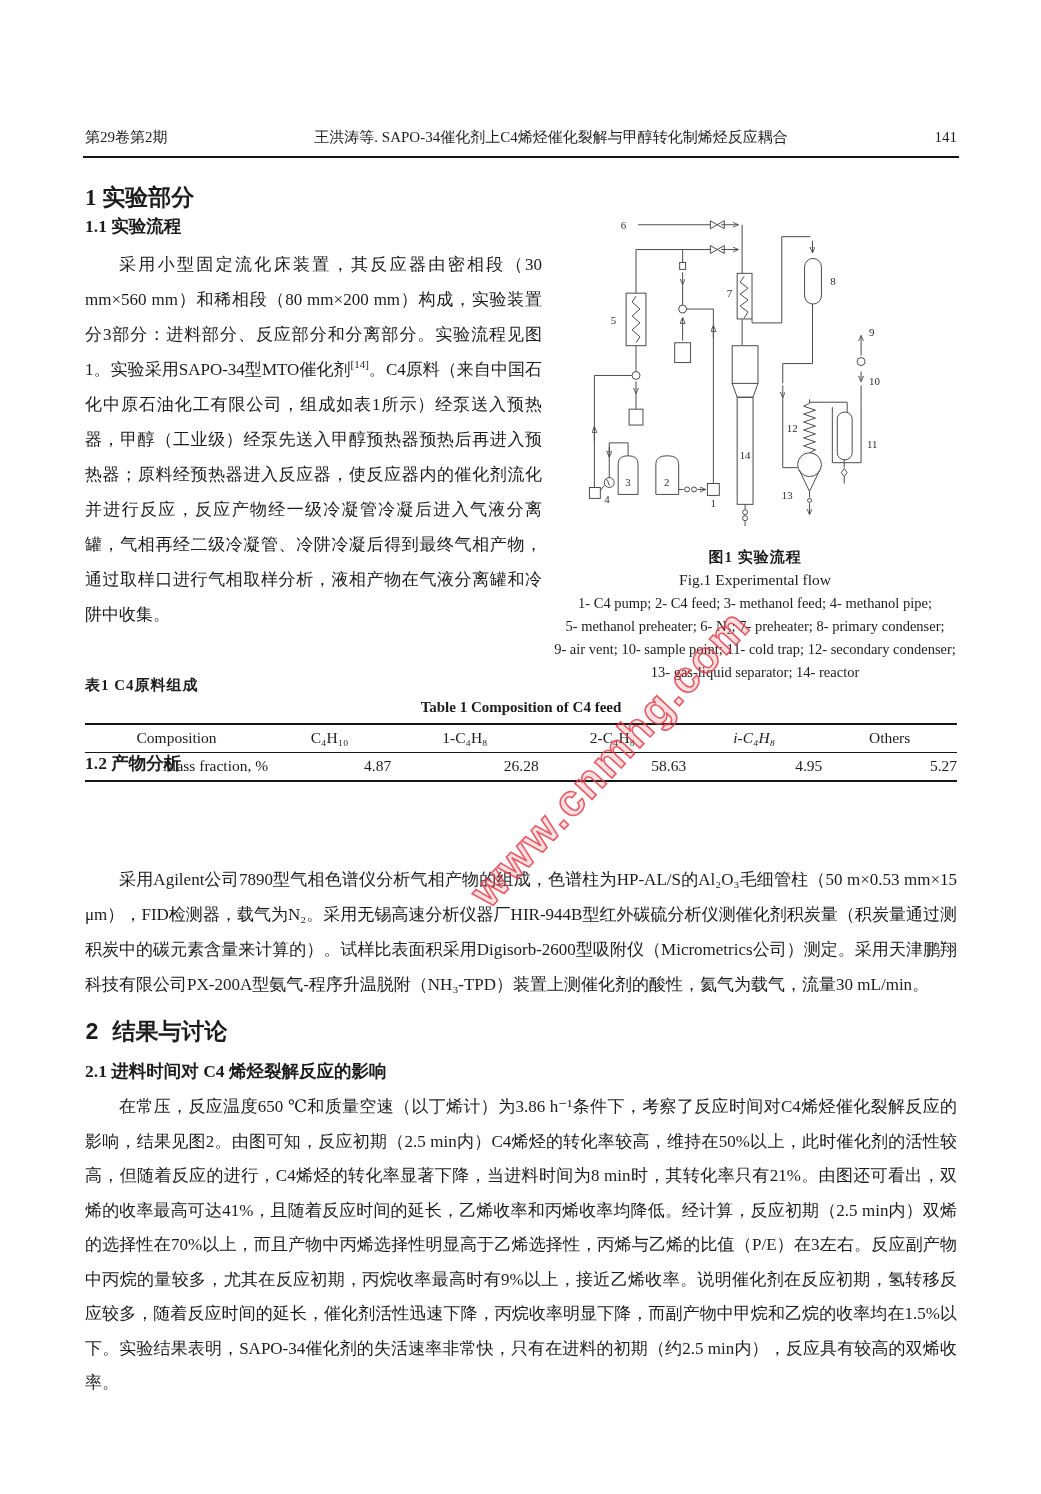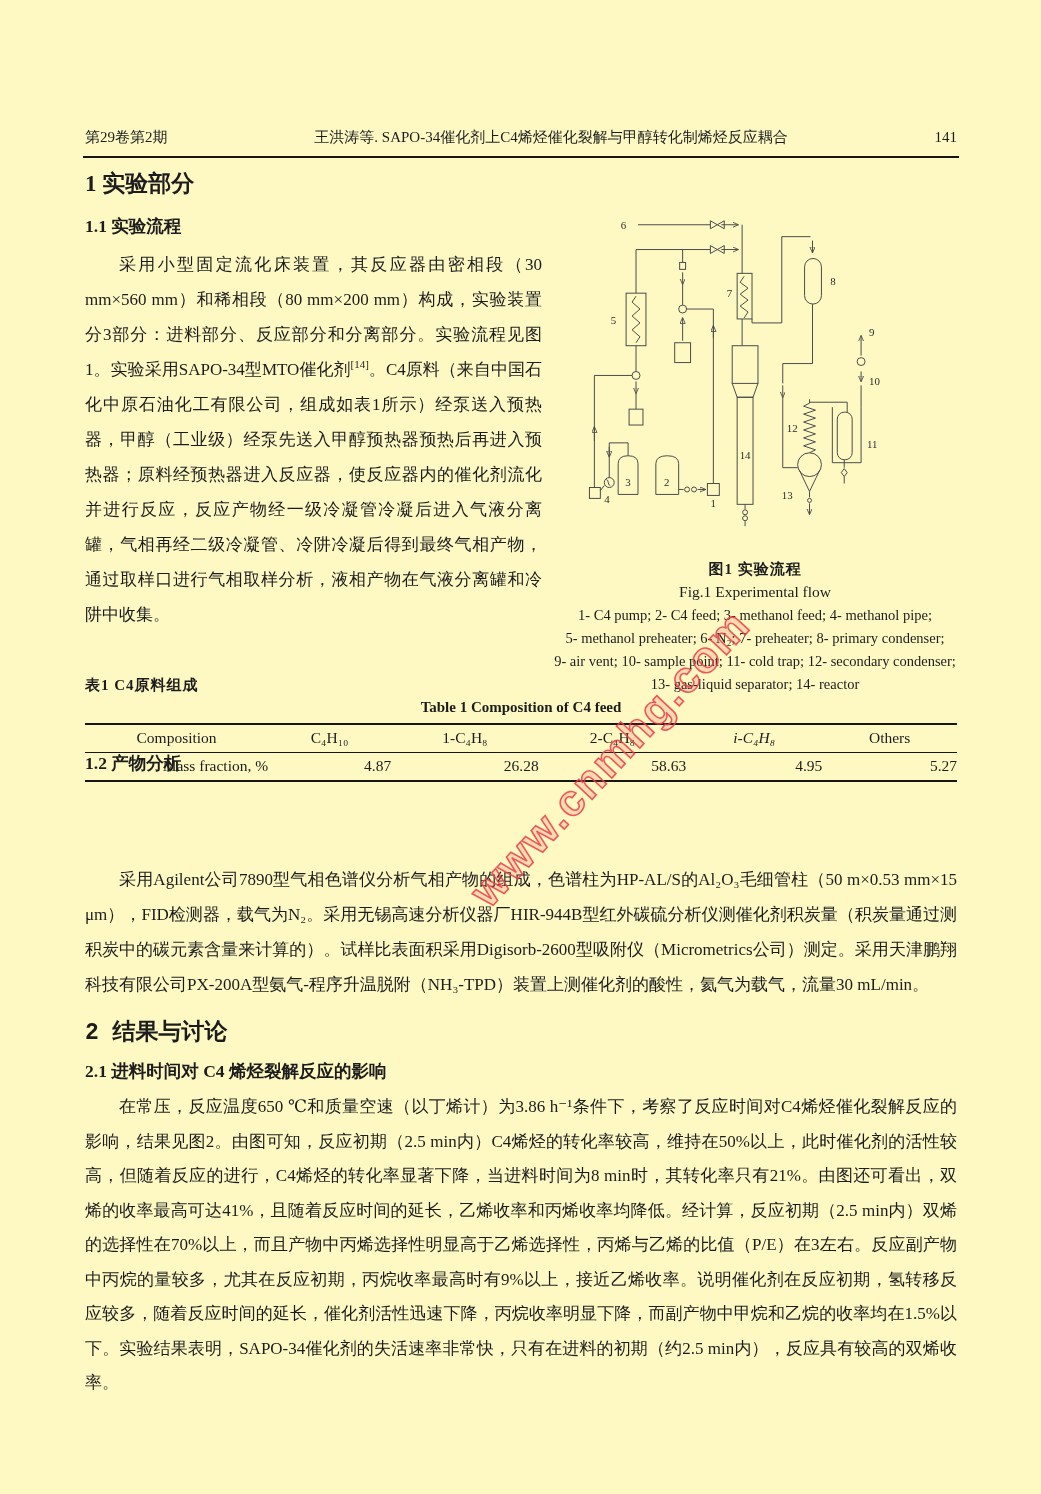--- a/index.html
+++ b/index.html
@@ -1,16 +1,16 @@
 <!DOCTYPE html>
 <html><head>
 <meta charset="utf-8">
 <style>
   html,body{margin:0;padding:0;background:#e9e9e9;}
-  .page{position:relative;width:1041px;height:1494px;background:#fef9c3;overflow:hidden;
+  .page{position:relative;width:1041px;height:1494px;background:#ffffff;overflow:hidden;
         font-family:"Liberation Serif","DejaVu Serif",serif;color:#1c1c1c;}
   .abs{position:absolute;}
   
   .hdr{top:128px;left:85px;width:872px;display:flex;align-items:baseline;font-size:15px;}
   .hdr-left{white-space:nowrap;}
   .hdr-center{flex:1;text-align:center;white-space:nowrap;}
   .hdr-right{white-space:nowrap;}
   .hdr-rule{top:156px;left:83px;width:876px;height:2px;background:#151515;}
   
   .h-big{font-weight:bold;font-size:23px;line-height:1;margin:0;}
@@ -18,21 +18,21 @@
   
   .para{font-size:17px;line-height:35px;text-align:justify;margin:0;}
   .indent{text-indent:2em;}
   .col-left{left:85px;top:247px;width:457px;}
   .p12{left:85px;top:862px;width:872px;}
   .p21{left:85px;top:1090px;width:872px;line-height:34.5px;}
   sup.ref{font-size:11px;line-height:0;}
   
   .fig{left:553px;top:197px;width:404px;margin:0;}
   .fig svg{display:block;margin:0 auto;}
-  .cap-zh{font-size:15px;font-weight:600;text-align:center;margin-top:16px;letter-spacing:1px;}
+  .cap-zh{font-size:15px;font-weight:600;text-align:center;margin-top:4px;letter-spacing:1px;}
   .cap-en{font-size:15.5px;text-align:center;margin-top:4px;}
   .legend{font-size:14.5px;line-height:23px;margin-top:3px;text-align:center;}
   
   .tblblock{left:85px;top:676px;width:872px;}
   .tcap-zh{font-size:15px;font-weight:bold;text-align:left;letter-spacing:1px;}
   .tcap-en{font-size:15px;font-weight:bold;text-align:center;margin-top:4px;}
   table.c4{width:100%;border-collapse:collapse;margin-top:7px;
            border-top:2.5px solid #161616;border-bottom:2.5px solid #161616;}
   table.c4 th{font-weight:normal;font-size:15.5px;padding:4px 0 5px 0;
               border-bottom:1.5px solid #161616;text-align:center;}
@@ -54,21 +54,21 @@
 
 <div class="page">
 
   <div class="abs hdr">
     <span class="hdr-left">第29卷第2期</span>
     <span class="hdr-center">王洪涛等. SAPO-34催化剂上C4烯烃催化裂解与甲醇转化制烯烃反应耦合</span>
     <span class="hdr-right">141</span>
   </div>
   <div class="abs hdr-rule"></div>
 
-  <h1 class="abs h-big" style="left:85px;top:172px;">1 实验部分</h1>
+  <h1 class="abs h-big" style="left:85px;top:186px;">1 实验部分</h1>
   <h2 class="abs h-sub" style="left:85px;top:218px;">1.1 实验流程</h2>
 
   <p class="abs para indent col-left"><span>采用小型固定流化床装置，其反应器由密相段（30 mm×560 mm）和稀相段（80 mm×200 mm）构成，实验装置分3部分：进料部分、反应部分和分离部分。实验流程见图1。实验采用SAPO-34型MTO催化剂</span><sup class="ref">[14]</sup><span>。C4原料（来自中国石化中原石油化工有限公司，组成如表1所示）经泵送入预热器，甲醇（工业级）经泵先送入甲醇预热器预热后再进入预热器；原料经预热器进入反应器，使反应器内的催化剂流化并进行反应，反应产物经一级冷凝管冷凝后进入气液分离罐，气相再经二级冷凝管、冷阱冷凝后得到最终气相产物，通过取样口进行气相取样分析，液相产物在气液分离罐和冷阱中收集。</span></p>
 
   <figure class="abs fig">
     <svg class="diag" viewBox="0 0 400 350" width="400" height="347">
       <defs>
         <marker id="ar" viewBox="0 0 8 8" markerWidth="7" markerHeight="7" refX="6.5" refY="3" orient="auto">
           <path d="M0,0 L7,3 L0,6 Z" fill="#4a4a4a" stroke="none"></path>
         </marker>

